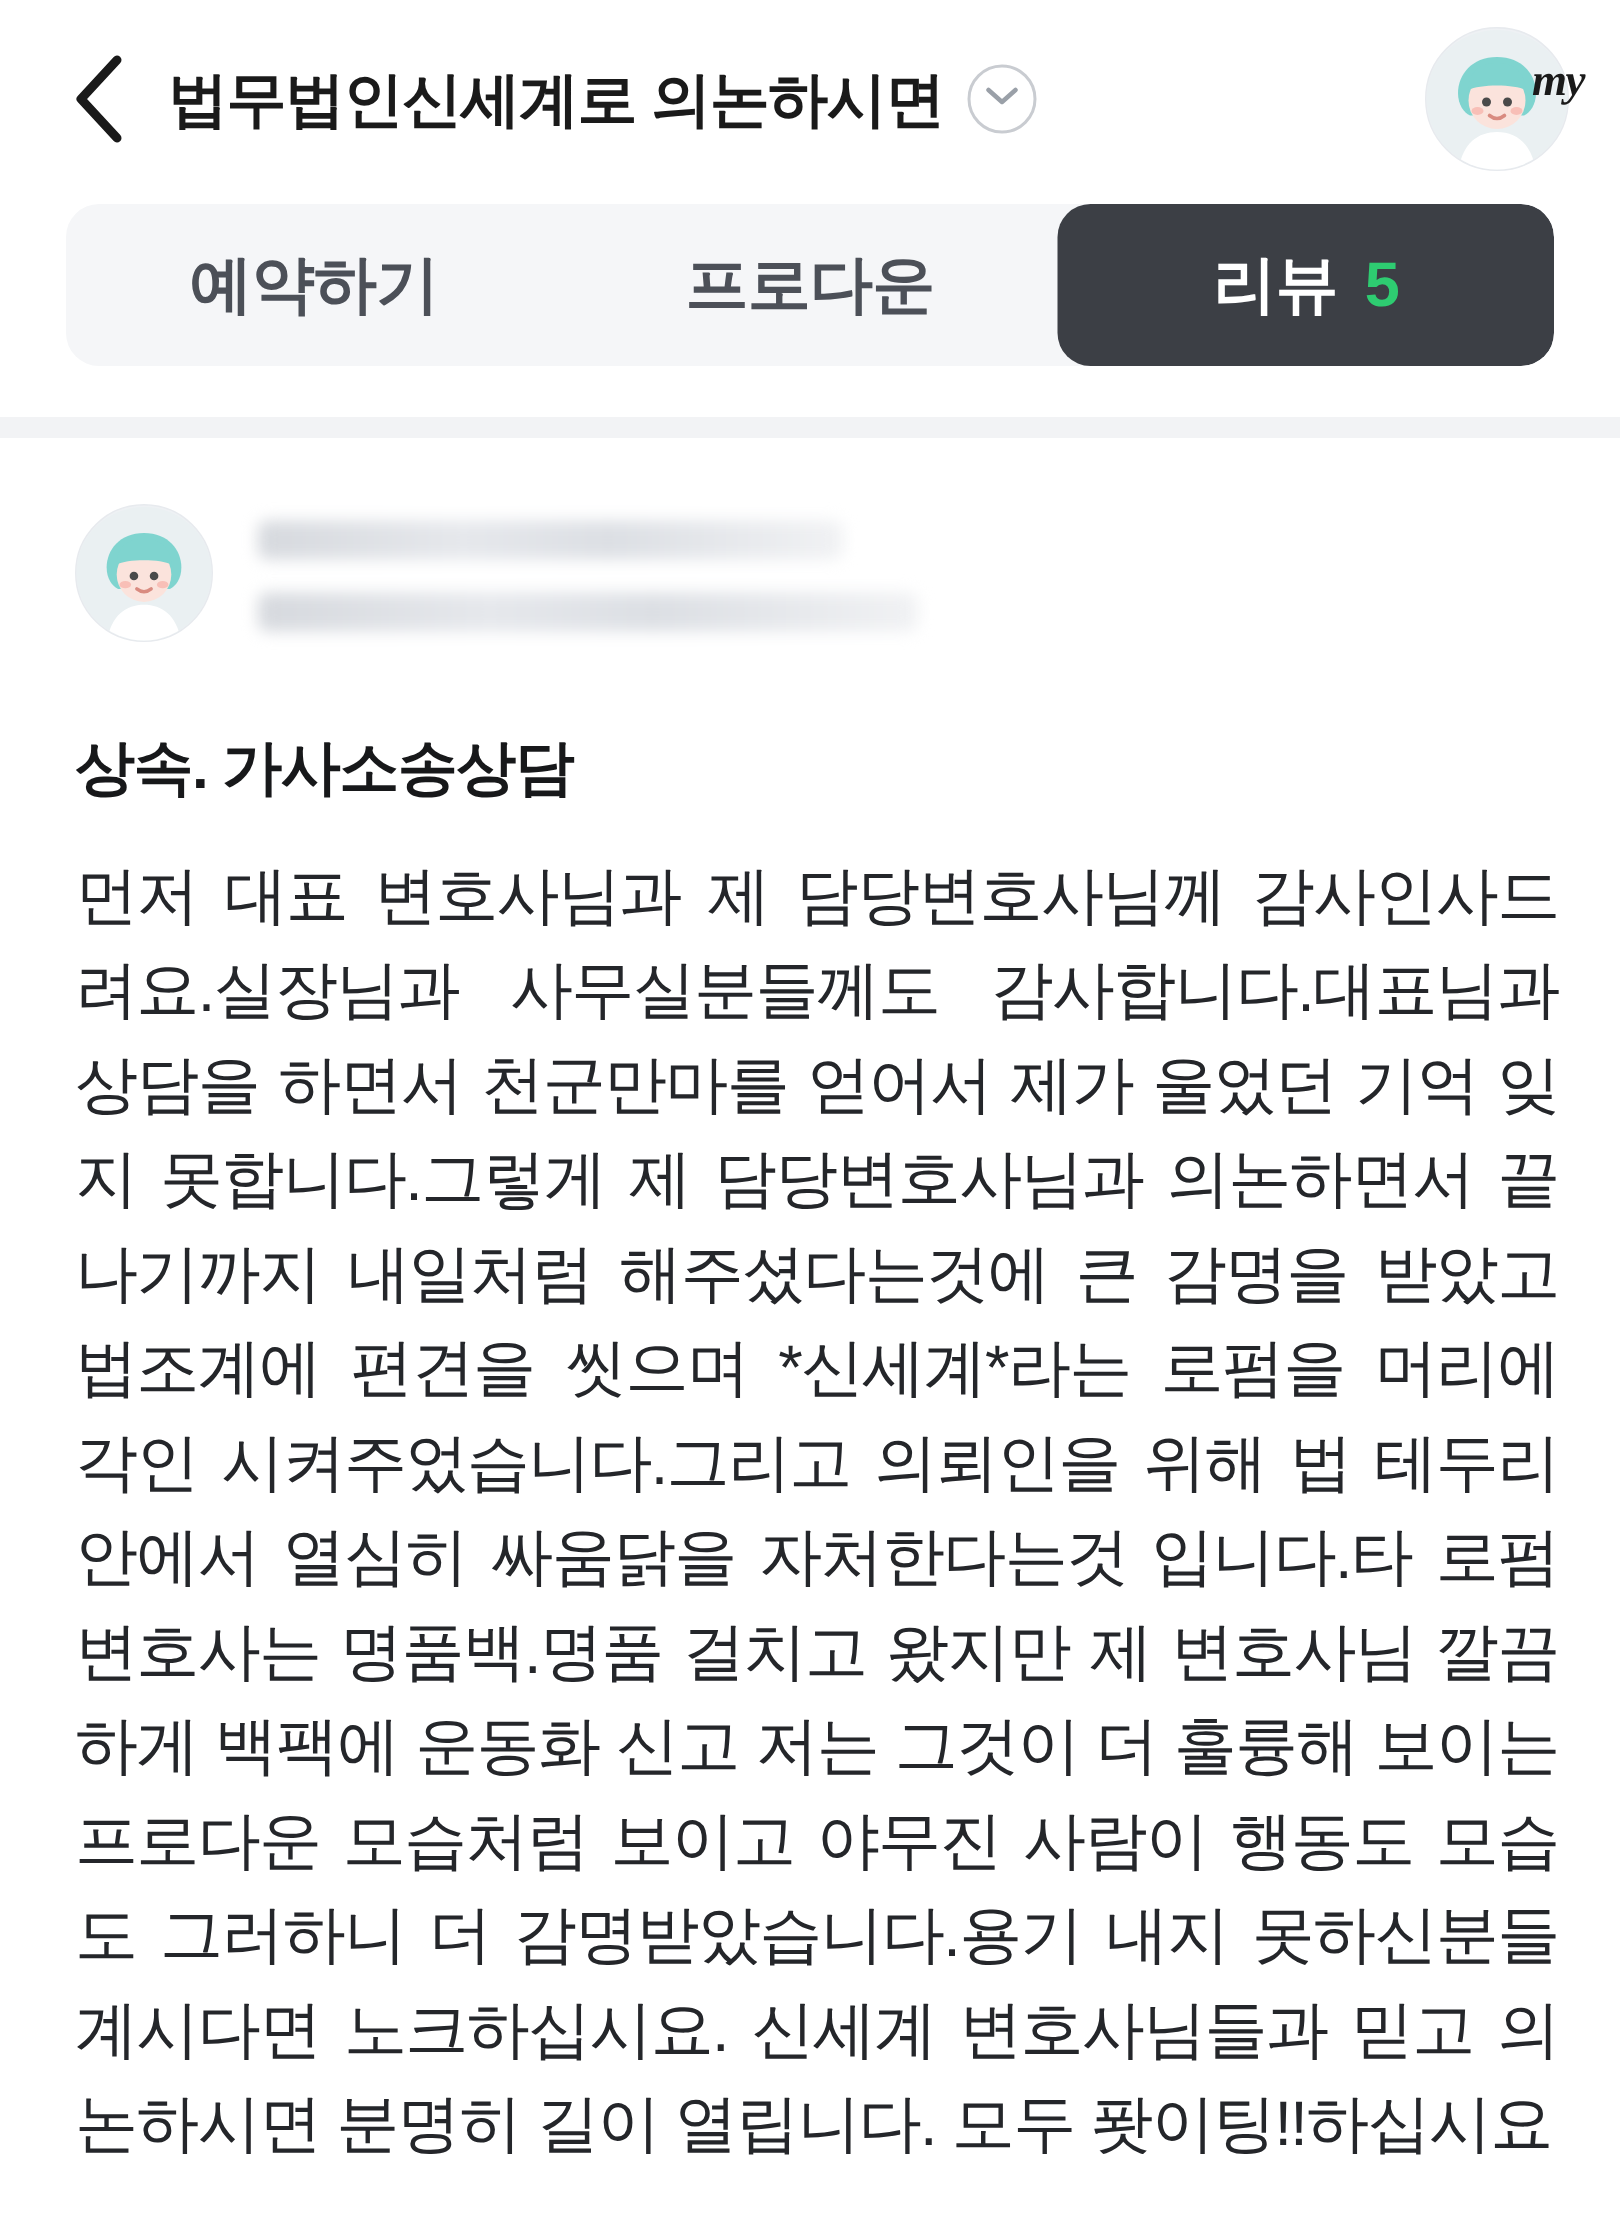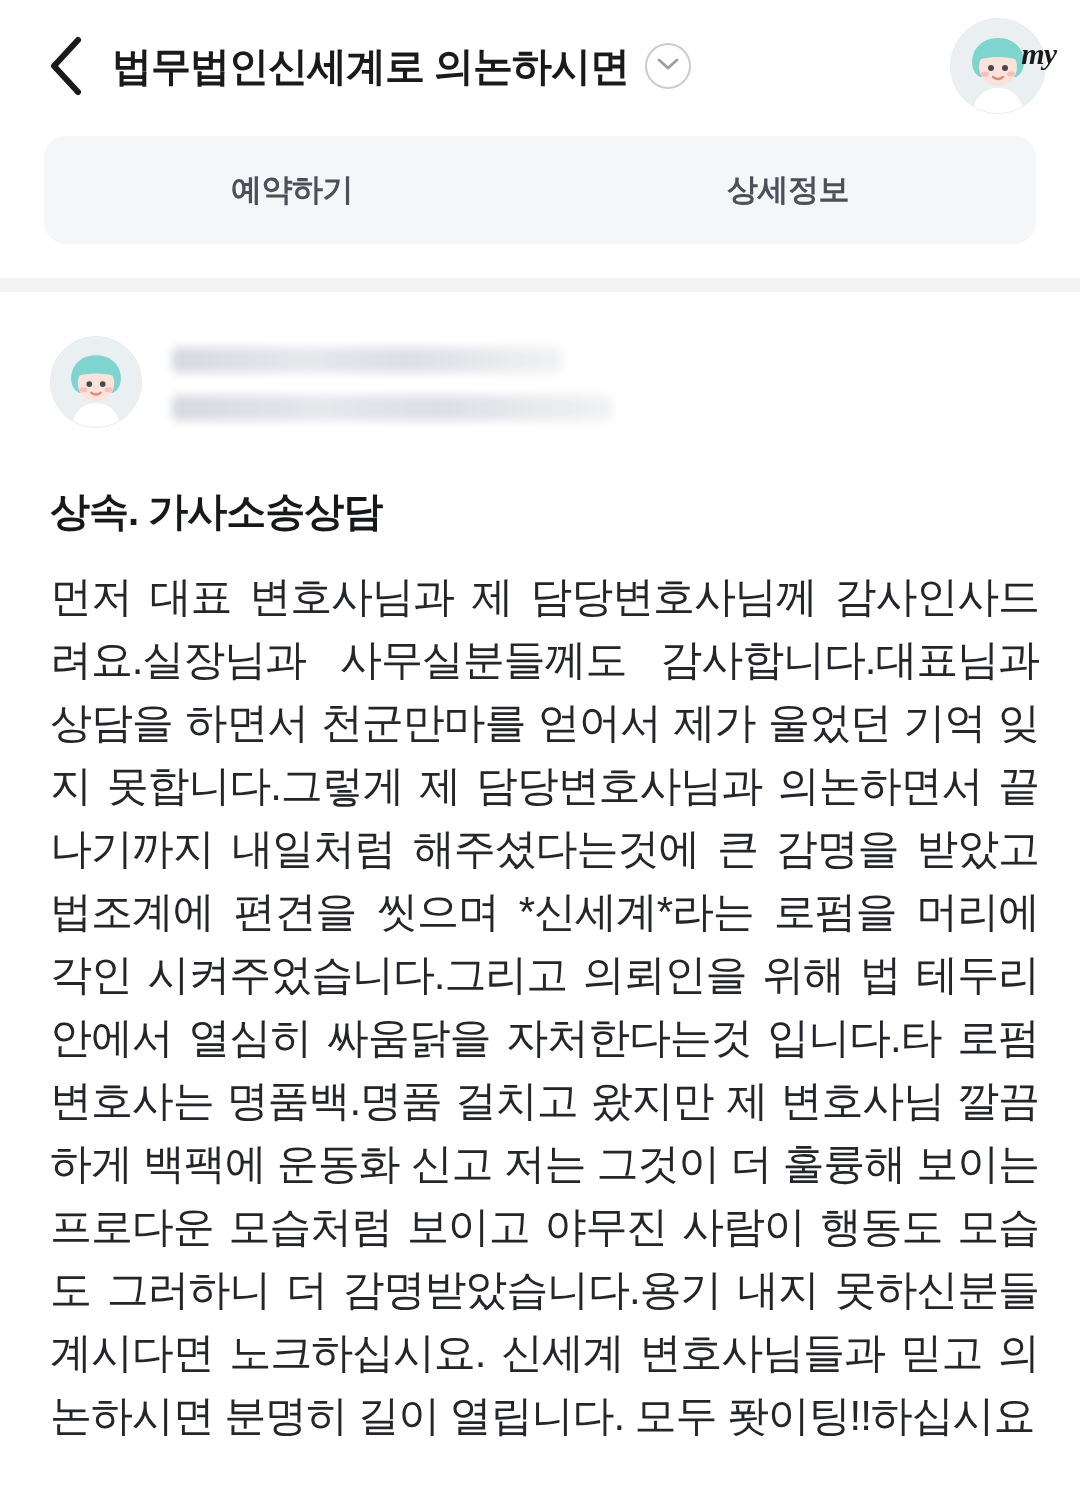--- a/index.html
+++ b/index.html
@@ -102,21 +102,21 @@
     border-radius: 22px;
     display: flex;
     align-items: stretch;
     overflow: hidden;
   }
   .tab {
     flex: 1 1 33.333%;
     display: flex;
     align-items: center;
     justify-content: center;
-    font-size: 31px;
+    font-size: 42px;
     font-weight: 700;
     color: #4c5058;
     letter-spacing: -0.5px;
     cursor: pointer;
     border-radius: 22px;
   }
   .tab.active {
     background: #3c3f45;
     color: #ffffff;
   }
@@ -254,21 +254,25 @@
       </div>
       <div class="my-badge">my</div>
     </div>
   </div>
 
   <div class="tabs">
     <div class="tab">
       <span>예약하기</span>
     </div>
     <div class="tab">
-      <span>상세정보</span>
+      <span>프로다운</span>
+    </div>
+    <div class="tab active">
+      <span>리뷰</span>
+      <span class="count">5</span>
     </div>
   </div>
 
   <div class="divider-bar"></div>
 
   <div class="review">
     <div class="reviewer-row">
       <div class="avatar small">
         <svg class="face" width="92" height="92" viewBox="0 0 96 96">
           <circle cx="48" cy="48" r="48" fill="#eaf0f2"></circle>

